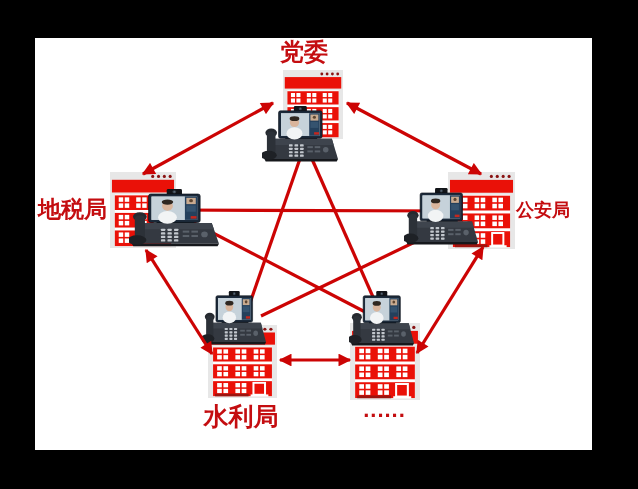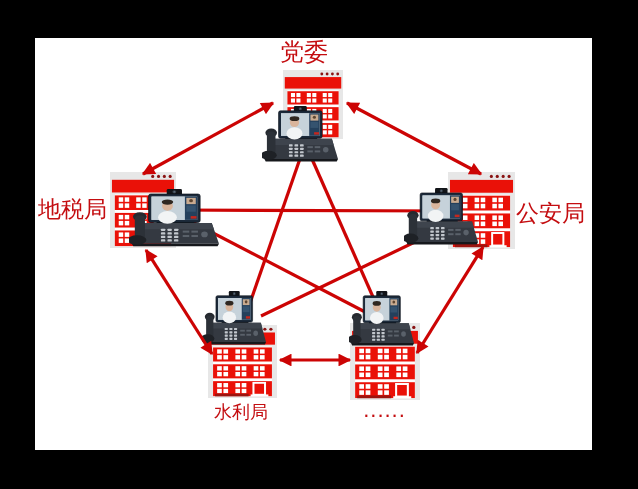--- a/index.html
+++ b/index.html
@@ -4,21 +4,21 @@
 <style>
   html,body{margin:0;padding:0;background:#000;}
   #stage{position:relative;width:638px;height:489px;background:var(--frame,#000);overflow:hidden;
          font-family:"Liberation Sans",sans-serif;}
   #canvas{position:absolute;left:35px;top:38px;width:557px;height:412px;background:var(--canvas,#fff);z-index:0;}
   .edges{position:absolute;left:0;top:0;width:638px;height:489px;pointer-events:none;}
   #edges-under{z-index:1;}
   #edges-over{z-index:3;}
   .node{position:absolute;z-index:2;}
   .piece{position:absolute;display:block;}
-  .label{position:absolute;font-weight:normal;color:var(--label,#C40D10);line-height:1.05;white-space:nowrap;}
+  .label{position:absolute;font-weight:bold;color:var(--label,#C40D10);line-height:1.05;white-space:nowrap;}
   .lbl-center{text-align:center;}
   
   .f-bld{fill:var(--bld,#EA1108);}
   .f-card{fill:var(--card,#E7E7E7);}
   .f-dots{fill:#8a1313;}
   .f-dark{fill:#9b1510;}
 </style>
 </head>
 <body>
 
@@ -138,32 +138,32 @@
   </div>
 
   <div class="node" style="left:404px;top:172px;width:186px;height:76px;">
     <svg class="piece" style="left:44px;top:0;width:67px;height:77px;" viewBox="0 0 68 78" preserveAspectRatio="none">
         <use href="#sym-building"></use>
         <use href="#sym-door"></use>
       </svg>
     <svg class="piece" style="left:0;top:16px;width:74px;height:57px;" viewBox="0 0 124 92" preserveAspectRatio="none">
         <use href="#sym-phone"></use>
       </svg>
-    <div class="label" style="left:112px;top:29px;font-size:23px;">公安局</div>
+    <div class="label" style="left:112px;top:29px;font-size:18px;">公安局</div>
   </div>
 
   <div class="node" style="left:201px;top:291px;width:80px;height:141px;">
     <svg class="piece" style="left:7px;top:34px;width:69px;height:73px;" viewBox="0 0 68 78" preserveAspectRatio="none">
         <use href="#sym-building"></use>
         <use href="#sym-door"></use>
       </svg>
     <svg class="piece" style="left:1px;top:0;width:64px;height:54px;" viewBox="0 0 124 92" preserveAspectRatio="none">
         <use href="#sym-phone"></use>
       </svg>
-    <div class="label lbl-center" style="left:0;top:112px;width:80px;font-size:18px;">水利局</div>
+    <div class="label lbl-center" style="left:0;top:112px;width:80px;font-size:25px;">水利局</div>
   </div>
 
   <div class="node" style="left:349px;top:291px;width:71px;height:134px;">
     <svg class="piece" style="left:1px;top:32px;width:70px;height:77px;" viewBox="0 0 68 78" preserveAspectRatio="none">
         <use href="#sym-building"></use>
         <use href="#sym-door"></use>
       </svg>
     <svg class="piece" style="left:0;top:0;width:65px;height:55px;" viewBox="0 0 124 92" preserveAspectRatio="none">
         <use href="#sym-phone"></use>
       </svg>

